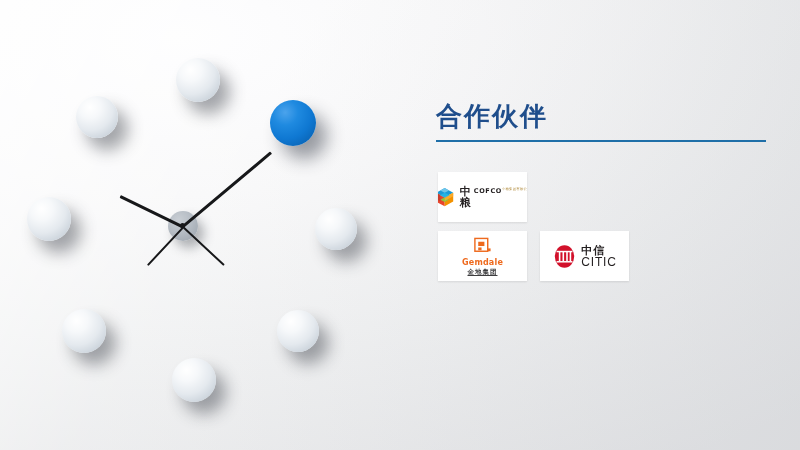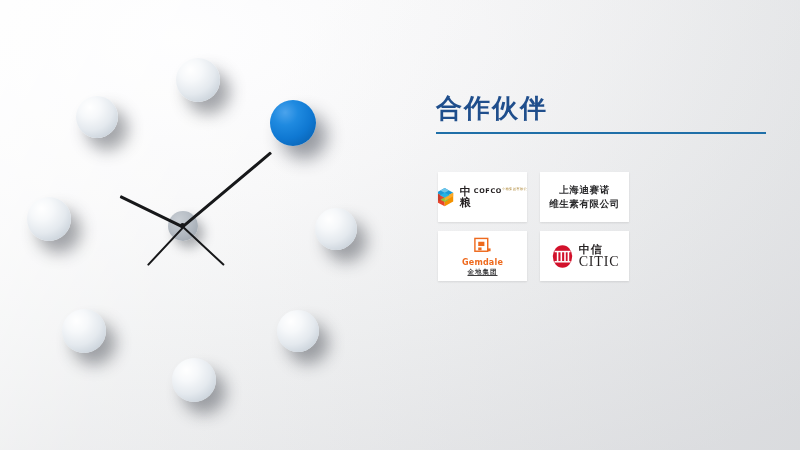--- a/index.html
+++ b/index.html
@@ -70,21 +70,21 @@
   .hub-dot{
     position:absolute;
     width:5px;height:5px;border-radius:50%;
     background:#17181a;
   }
 
   
   .panel {
     position: absolute;
     left: 432px;
-    top: 94px;
+    top: 102px;
     width: 336px;
     z-index: 3;
   }
   .panel-title {
     font-family: "DejaVu Sans", "Liberation Sans", sans-serif;
     font-size: 26px;
     font-weight: bold;
     letter-spacing: 2px;
     color: #1f4e8c;
     line-height: 1.15;
@@ -143,21 +143,21 @@
 
   
   .gemdale { display:flex; flex-direction:column; align-items:center; line-height:1; }
   .gemdale-en { font-size:8px; font-weight:bold; color:#ee6a1e; letter-spacing:0.2px; margin-top:3px; }
   .gemdale-cn { font-size:6.5px; font-weight:bold; color:#3d3d3f; letter-spacing:1px; margin-top:2.5px;text-decoration:underline; }
 
   
   .citic { display:flex; align-items:center; gap:4px; }
   .citic-words { display:flex; flex-direction:column; align-items:flex-start; line-height:1; }
   .citic-cn { font-size:11px; font-weight:bold; color:#231f20; letter-spacing:1px; }
-  .citic-en { font-family:Liberation Serif, serif; font-size:14px; color:#231f20; letter-spacing:0.8px; margin-top:0; }
+  .citic-en { font-family:Liberation Sans, sans-serif; font-size:12px; color:#231f20; letter-spacing:0.8px; margin-top:0; }
 </style>
 </head>
 <body>
 
 <div id="slide">
 
   <div class="clock-art">
 
     <div class="ball white" style="left:176px; top:58px; width:44px; height:44px;">
       <div class="sphere"></div>
@@ -217,26 +217,20 @@
           </svg>
           <div class="cofco-words">
             <span class="cofco-cn">中粮</span>
             <span class="cofco-en">COFCO</span>
             <span class="cofco-tag">中粮集团有限公司</span>
           </div>
         </div>
       </div>
 
 
-      <div class="logo-card">
-        <div class="plaintext">
-          <div>上海迪赛诺</div>
-          <div>维生素有限公司</div>
-        </div>
-      </div>
     </div>
 
     <div class="logo-row">
 
       <div class="logo-card">
         <div class="gemdale">
           <svg width="19" height="19" viewBox="0 0 40 40">
             <rect x="4" y="3" width="27" height="27" fill="none" stroke="#ee6a1e" stroke-width="3"></rect>
             <rect x="11" y="10" width="13" height="9" fill="#ee6a1e"></rect>
             <rect x="11" y="22" width="7" height="6" fill="#ee6a1e"></rect>

